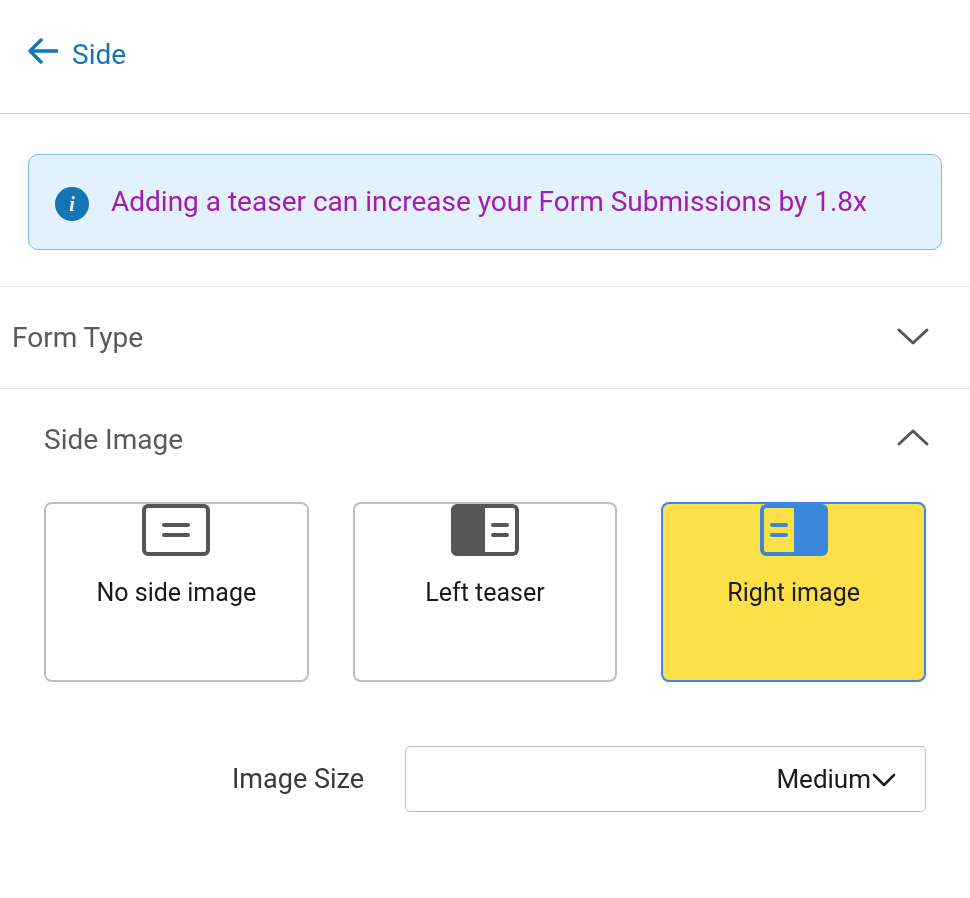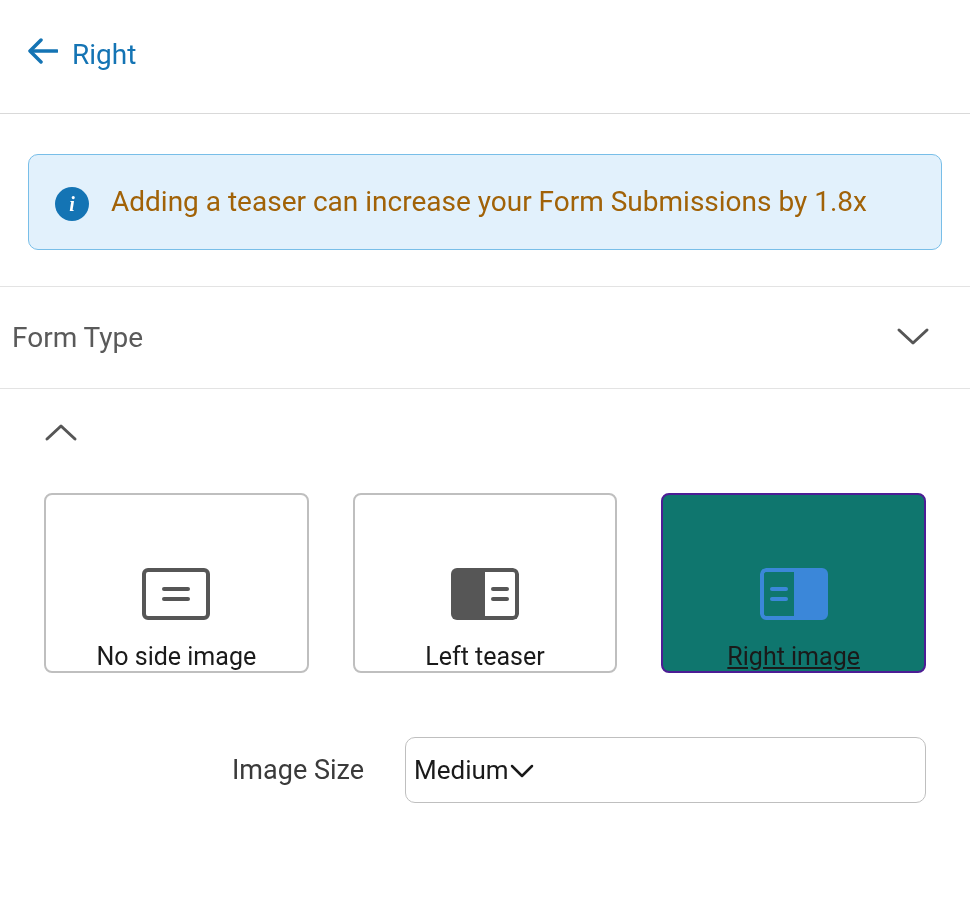--- a/index.html
+++ b/index.html
@@ -67,21 +67,21 @@
       font-style: italic;
       font-weight: bold;
       font-size: 20px;
       flex-shrink: 0;
       margin-top: 6px;
     }
     .info-text {
       font-size: 28px;
       line-height: 1.5;
       font-weight: 400;
-      color: #a16207;
+      color: #a21caf;
     }
     .accordion-row {
       display: flex;
       justify-content: space-between;
       align-items: center;
       padding: 34px 40px 34px 44px;
       cursor: pointer;
     }
     .accordion-row.border-b {
       border-bottom: 1px solid #e3e3e3;
@@ -103,29 +103,28 @@
       grid-template-columns: repeat(3, 1fr);
       gap: 44px;
     }
     .option-card {
       border: 2px solid #bfbfbf;
       border-radius: 8px;
       height: 180px;
       display: flex;
       flex-direction: column;
       align-items: center;
-      justify-content: flex-end;
+      justify-content: flex-start;
       gap: 22px;
       cursor: pointer;
       background: #ffffff;
     }
     .option-card.selected {
-      border: 2px solid #4c1d95;
-      background: #0f766e;
-      text-decoration: underline;
+      border: 2px solid #3b82f6;
+      background: #fde047;
     }
     .option-card-label {
       font-size: 25px;
       color: #1a1a1a;
       font-weight: 400;
     }
     .option-icon-frame {
       width: 68px;
       height: 52px;
       border-radius: 6px;
@@ -194,44 +193,44 @@
     }
     .field-label {
       font-size: 27px;
       color: #3a3a3a;
       width: 320px;
       text-align: right;
     }
     .select-box {
       flex: 1;
       border: 1px solid #bfbfbf;
-      border-radius: 10px;
+      border-radius: 5px;
       height: 66px;
       display: flex;
       align-items: center;
-      justify-content: flex-start;
-      padding: 0 8px;
+      justify-content: flex-end;
+      padding: 0 28px;
       font-size: 26px;
       color: #1a1a1a;
       cursor: pointer;
       background: #ffffff;
     }
   </style>
 </head>
 <body>
 
 <div class="header">
   <a class="back-link">
     <span>
       <svg width="30" height="26" viewBox="0 0 30 26" fill="none">
         <path d="M13 2 L2 13 L13 24" stroke="#1474b4" stroke-width="3.5" stroke-linecap="round" stroke-linejoin="round"></path>
         <path d="M3 13 L29 13" stroke="#1474b4" stroke-width="3.5" stroke-linecap="round"></path>
       </svg>
     </span>
-    <span>Right</span>
+    <span>Side</span>
   </a>
 </div>
 
 <div class="content">
 
   <div class="info-banner-wrap">
     <div class="info-banner">
       <div class="info-icon">i</div>
       <div class="info-text">Adding a teaser can increase your Form Submissions by 1.8x</div>
     </div>
@@ -240,20 +239,21 @@
   <div class="accordion-row border-b">
     <div class="accordion-label">Form Type</div>
     <span class="chevron">
       <svg width="34" height="20" viewBox="0 0 34 20">
         <path d="M3 4 L17 17 L31 4" stroke="#565656" stroke-width="3" fill="none" stroke-linecap="round" stroke-linejoin="round"></path>
       </svg>
     </span>
   </div>
 
   <div class="accordion-row">
+    <div class="accordion-label">Side Image</div>
     <span class="chevron">
       <svg width="34" height="20" viewBox="0 0 34 20">
         <path d="M3 16 L17 3 L31 16" stroke="#565656" stroke-width="3" fill="none" stroke-linecap="round" stroke-linejoin="round"></path>
       </svg>
     </span>
   </div>
 
   <div class="options-wrap">
     <div class="options-grid">
 

